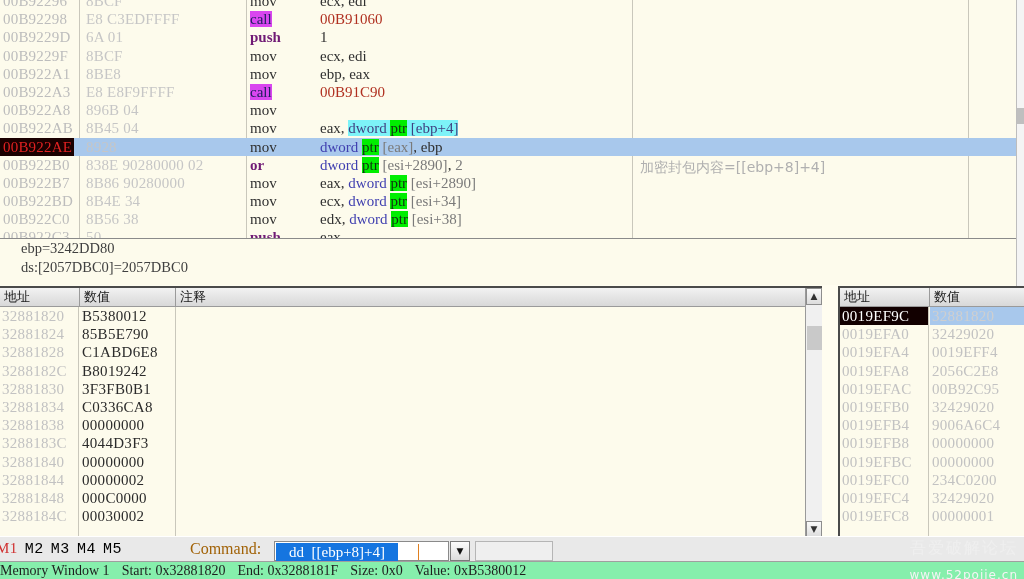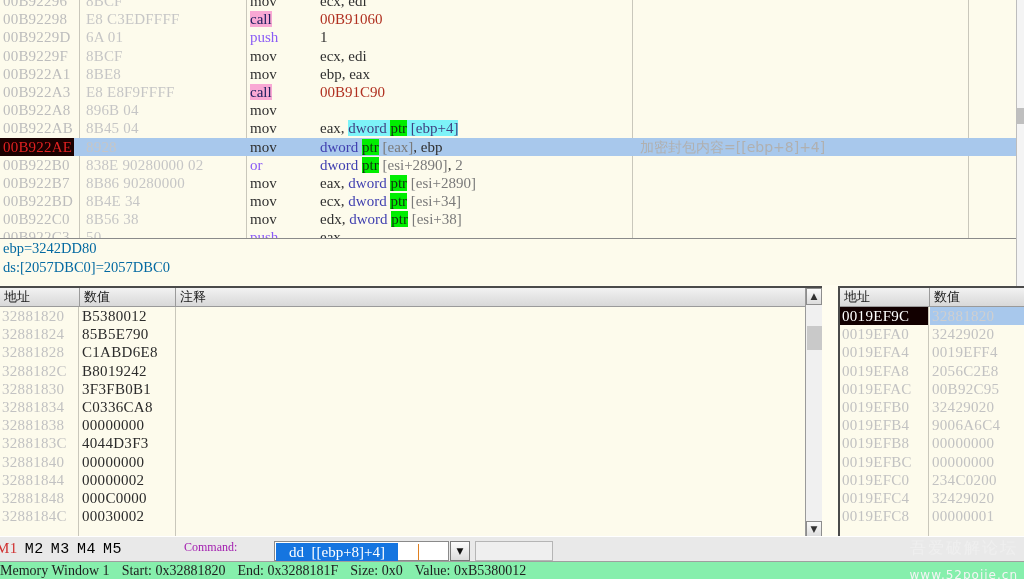--- a/index.html
+++ b/index.html
@@ -28,43 +28,43 @@
     position: absolute; left: 3px; width: 74px;
     color: #bdbdbd; letter-spacing: .2px;
   }
   .drow.sel .c-addr {
     background: #1a0000; color: #e02020; left: 0; width: 74px;
     padding-left: 3px;
   }
   .c-bytes { position: absolute; left: 86px; color: #c6c6c6; letter-spacing: .2px; }
   .c-mn { position: absolute; left: 250px; width: 68px; color: #6b6b6b; }
   .c-ops { position: absolute; left: 320px; color: #6b6b6b; }
-  .c-cmt { position: absolute; left: 640px; color: #b0b0b0; }
+  .c-cmt { position: absolute; left: 640px; color: #b0b0b0; margin-top: 20px; }
 
   .vline { position: absolute; top: 0; width: 1px; height: 238px; background: #c9c7bb; }
   .vl1 { left: 79px; }
   .vl2 { left: 246px; }
   .vl3 { left: 632px; }
   .vl4 { left: 968px; }
 
   
-  .t-blue   { color: #8b5cf6; }
+  .t-blue   { color: #701a75; font-weight: bold; }
   .t-navy   { color: #4040b0; }
   .t-dark   { color: #303030; }
   .t-red    { color: #b03020; }
   .t-gray   { color: #7a7a7a; }
-  .hl-cyan  { background: #f9a8d4; color: #202060; }
+  .hl-cyan  { background: #d946ef; color: #202060; }
   .hl-green { background: #00ee00; color: #103010; }
   .hl-cyan2 { background: #7df3f8; color: #404080; }
 
   
   .infostrip {
     position: absolute; left: 0; top: 238px; width: 1016px; height: 47px;
     background: #fdfbec; border-top: 1px solid #8a8a8a;
-    font-size: 14.5px; color: #0369a1; padding-left: 3px;
+    font-size: 14.5px; color: #404040; padding-left: 21px;
   }
   .infostrip div { height: 19px; line-height: 19px; }
 
   
   .memwin {
     position: absolute; left: 0; top: 286px; width: 822px; height: 250px;
     background: #fdfbec; border-top: 2px solid #4a4a4a;
   }
   .memhdr {
     position: relative; height: 19px;
@@ -146,21 +146,21 @@
     background: #e9e9e9; border-top: 1px solid #ffffff;
   }
   .mbtns {
     position: absolute; left: -4px; top: 3px; font-size: 15px;
     font-family: "Liberation Serif", serif; letter-spacing: .5px;
   }
   .mbtns span { margin-right: 7px; }
   .m-active { color: #d03030; }
   .m-idle { color: #000000; font-family: Liberation Mono, monospace; }
   .cmdlabel {
-    position: absolute; left: 184px; top: 3px; font-size: 12px; color: #a21caf;
+    position: absolute; left: 190px; top: 3px; font-size: 16px; color: #a16207;
   }
   .cmdbox {
     position: absolute; left: 274px; top: 541px; width: 175px; height: 20px;
     background: #ffffff; border: 1px solid #8a8a8a;
   }
   .cmdsel {
     position: absolute; left: 1px; top: 1px; height: 18px; line-height: 18px;
     background: #1575e0; color: #ffffff; font-size: 15px; padding: 0 13px;
     white-space: pre;
   }

